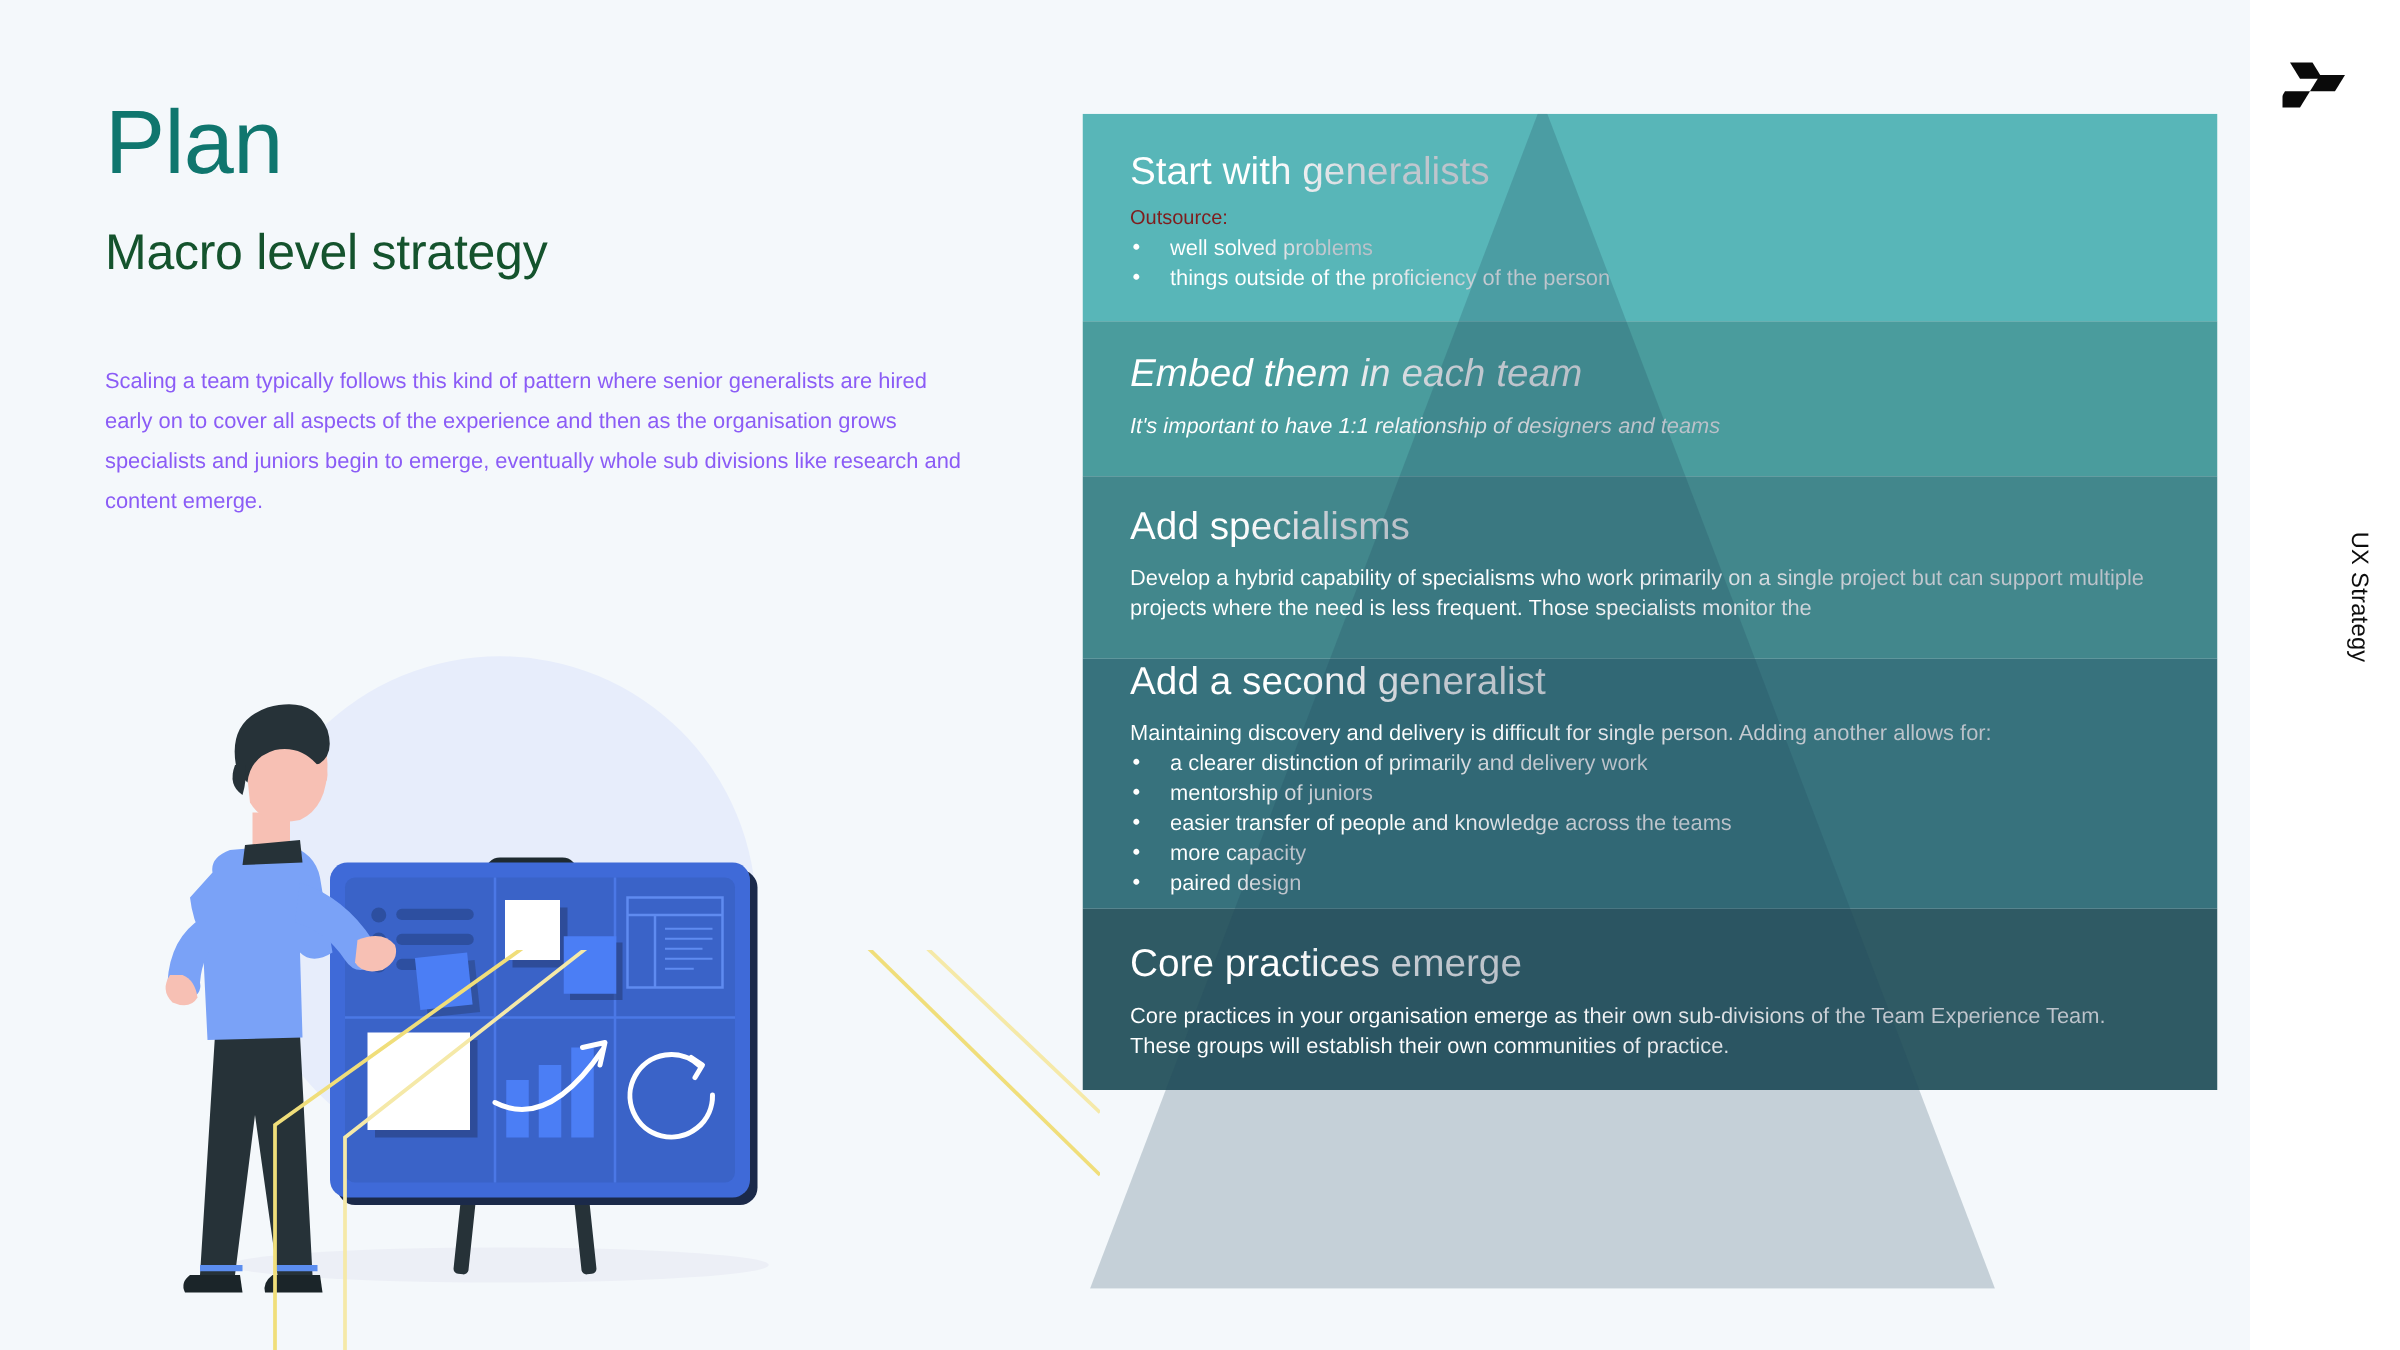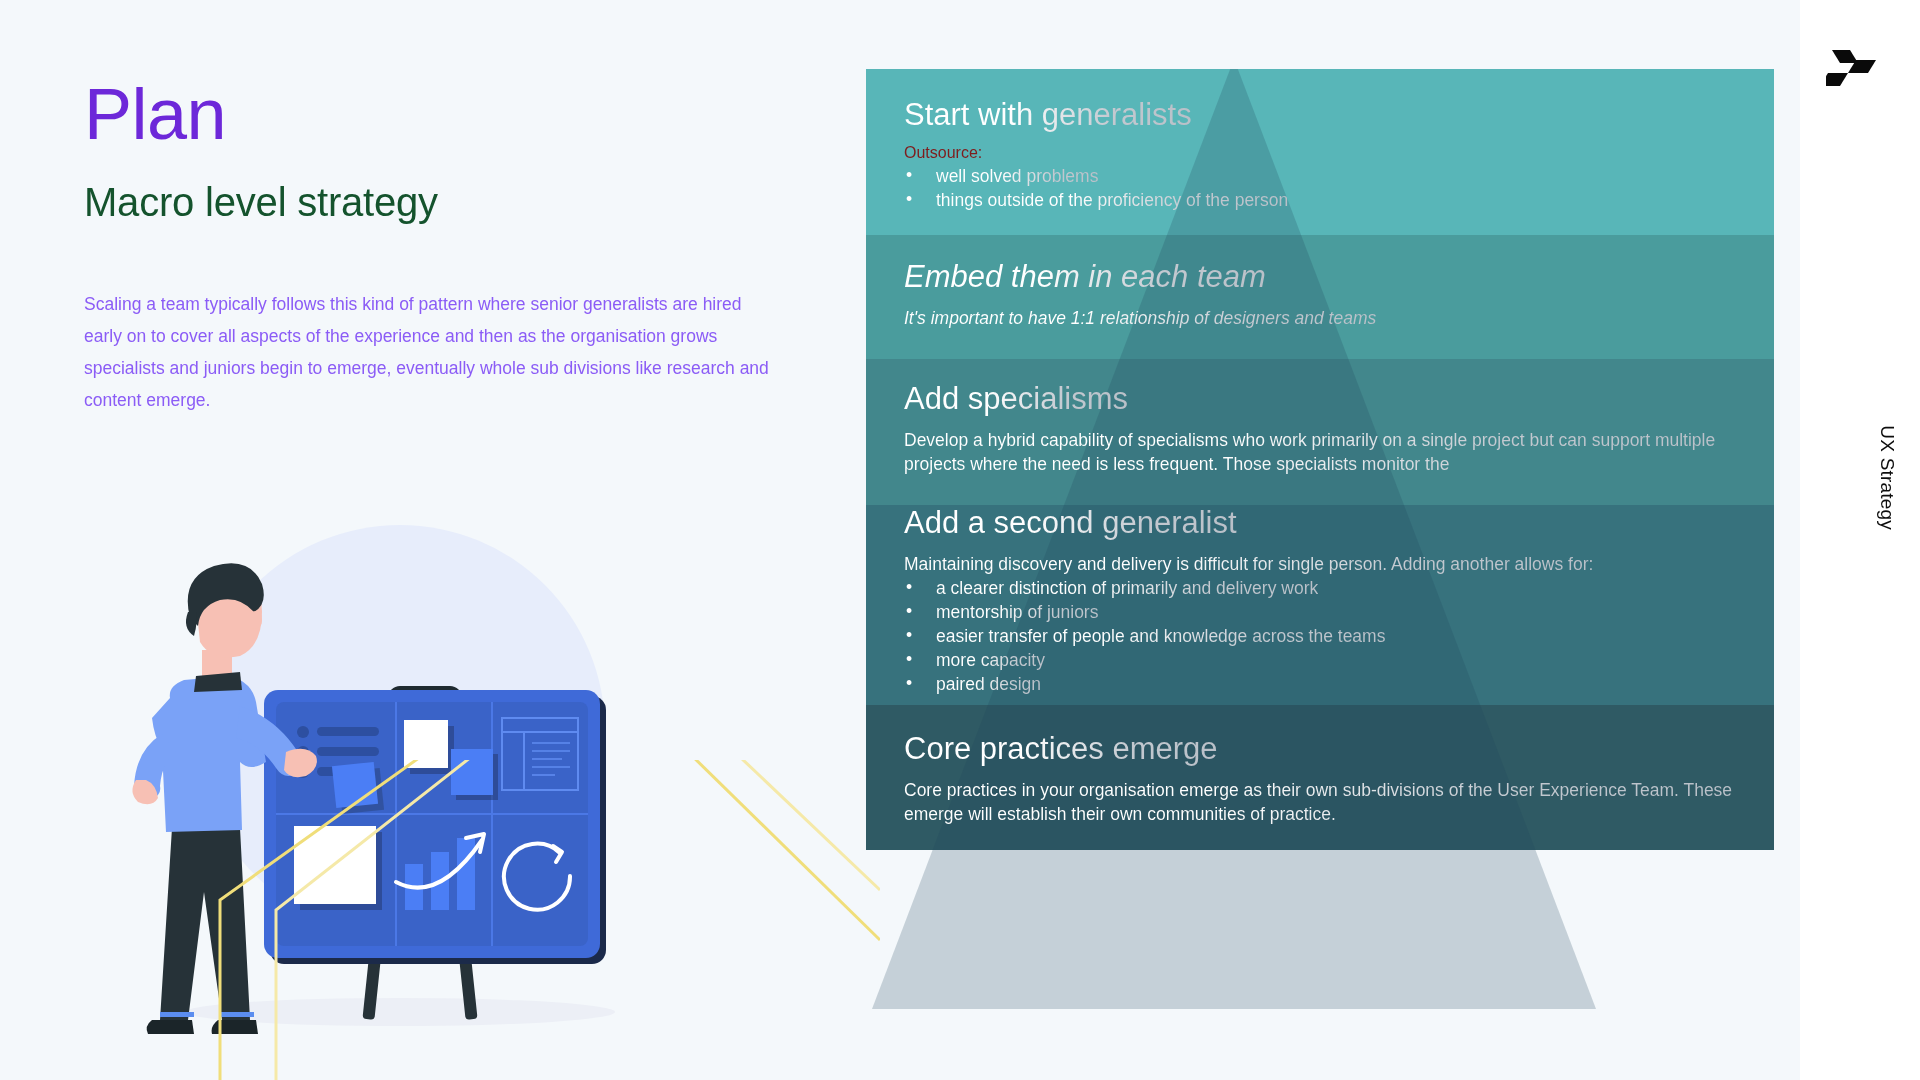--- a/index.html
+++ b/index.html
@@ -23,40 +23,40 @@
     position:absolute; right:22px; top:530px;
     font-size:19px; color:#0d0d0d; letter-spacing:.2px;
     transform:rotate(90deg); transform-origin:right top;
     white-space:nowrap;
   }
 
   
   .left-col{ position:absolute; left:0; top:0; width:860px; height:1080px; }
   .title{
     position:absolute; left:84px; top:78px;
-    font-size:72px; line-height:1.02; font-weight:400; color:#6d28d9;
+    font-size:72px; line-height:1.02; font-weight:400; color:#0f766e;
     letter-spacing:-.5px;
   }
   .subtitle{
     position:absolute; left:84px; top:180px;
     font-size:40px; line-height:1.1; font-weight:400; color:#14532d;
     letter-spacing:-.2px;
   }
   .body-copy{
     position:absolute; left:84px; top:288px; width:700px;
     font-size:17.5px; line-height:32px; color:#8b5cf6;
   }
 
   
   .illo{ position:absolute; left:100px; top:500px; width:700px; height:560px; }
   .illo svg{ display:block; width:100%; height:100%; }
 
   
   .pyramid{
-    position:absolute; left:866px; top:69px;
+    position:absolute; left:866px; top:91px;
     width:908px; height:940px;
     display:flex; flex-direction:column;
     overflow:hidden;
   }
   .band{ position:relative; overflow:hidden; }
   .band .inner{ position:relative; z-index:3; padding:0 38px; }
   .band-h{
     font-size:31px; font-weight:400; line-height:1.18;
     margin-bottom:10px; color:#ffffff;
   }
@@ -263,21 +263,21 @@
       </ul>
     </div>
   </div>
 
   <div class="band band5">
     <div class="inner">
       <div class="band-h">
         <span class="fade-text">Core practices emerge</span>
       </div>
       <div class="band-sub">
-        <span class="fade-text">Core practices in your organisation emerge as their own sub-divisions of the User Experience Team. These emerge will establish their own communities of practice.</span>
+        <span class="fade-text">Core practices in your organisation emerge as their own sub-divisions of the Team Experience Team. These groups will establish their own communities of practice.</span>
       </div>
     </div>
   </div>
 </div>
 
 <div class="right-rail">
   <svg class="logo-mark" viewBox="0 0 58 46">
     <polygon points="6,8 24,8 32,21 14,21" fill="#0a0a0a"></polygon>
     <polygon points="30,18 50,18 42,31 22,31" fill="#0a0a0a"></polygon>
     <polygon points="2,31 22,31 14,44 -6,44" fill="#0a0a0a"></polygon>

